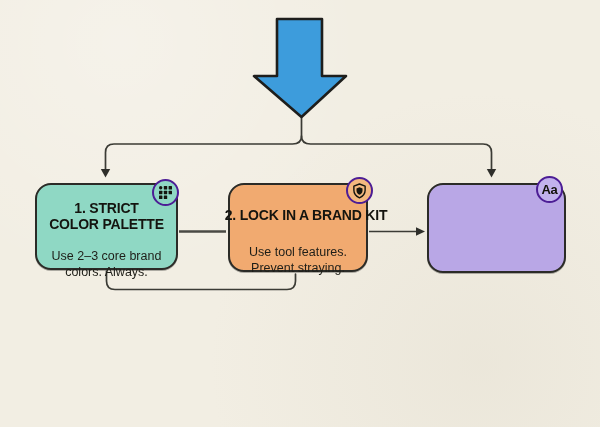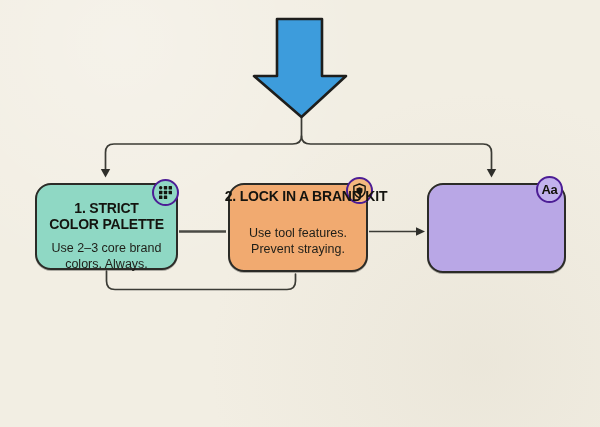--- a/index.html
+++ b/index.html
@@ -33,25 +33,25 @@
     font-size:14px;
     line-height:1.12;
     color:#14140F;
     letter-spacing:-.2px;
   }
   .box .body{
     font-size:12.5px;
     line-height:1.28;
     color:#1E1E18;
     white-space:pre-line;
-    margin-top:8px;
+    margin-top:16px;
   }
   #box-1{left:35px;top:183px;width:143px;height:87px;background:#8FD8C4;padding-top:16px;}
   #box-1 .title{padding:0 12px;}
-  #box-2{left:228px;top:183px;width:140px;height:89px;background:#F1AA70;padding-top:4px;}
+  #box-2{left:228px;top:183px;width:140px;height:89px;background:#F1AA70;padding-top:23px;}
   #box-2 .title{white-space:nowrap;transform:translateX(8px);}
   #box-2 .body{margin-top:20px;}
   #box-3{left:427px;top:183px;width:139px;height:90px;background:#B9A7E6;padding-top:16px;}
   #box-3 .title{white-space:nowrap;}
   #box-3 .body{margin-top:6px;line-height:1.26;}
 
   .badge{
     position:absolute;
     width:27px;height:27px;
     border:2px solid #4c1d95;

